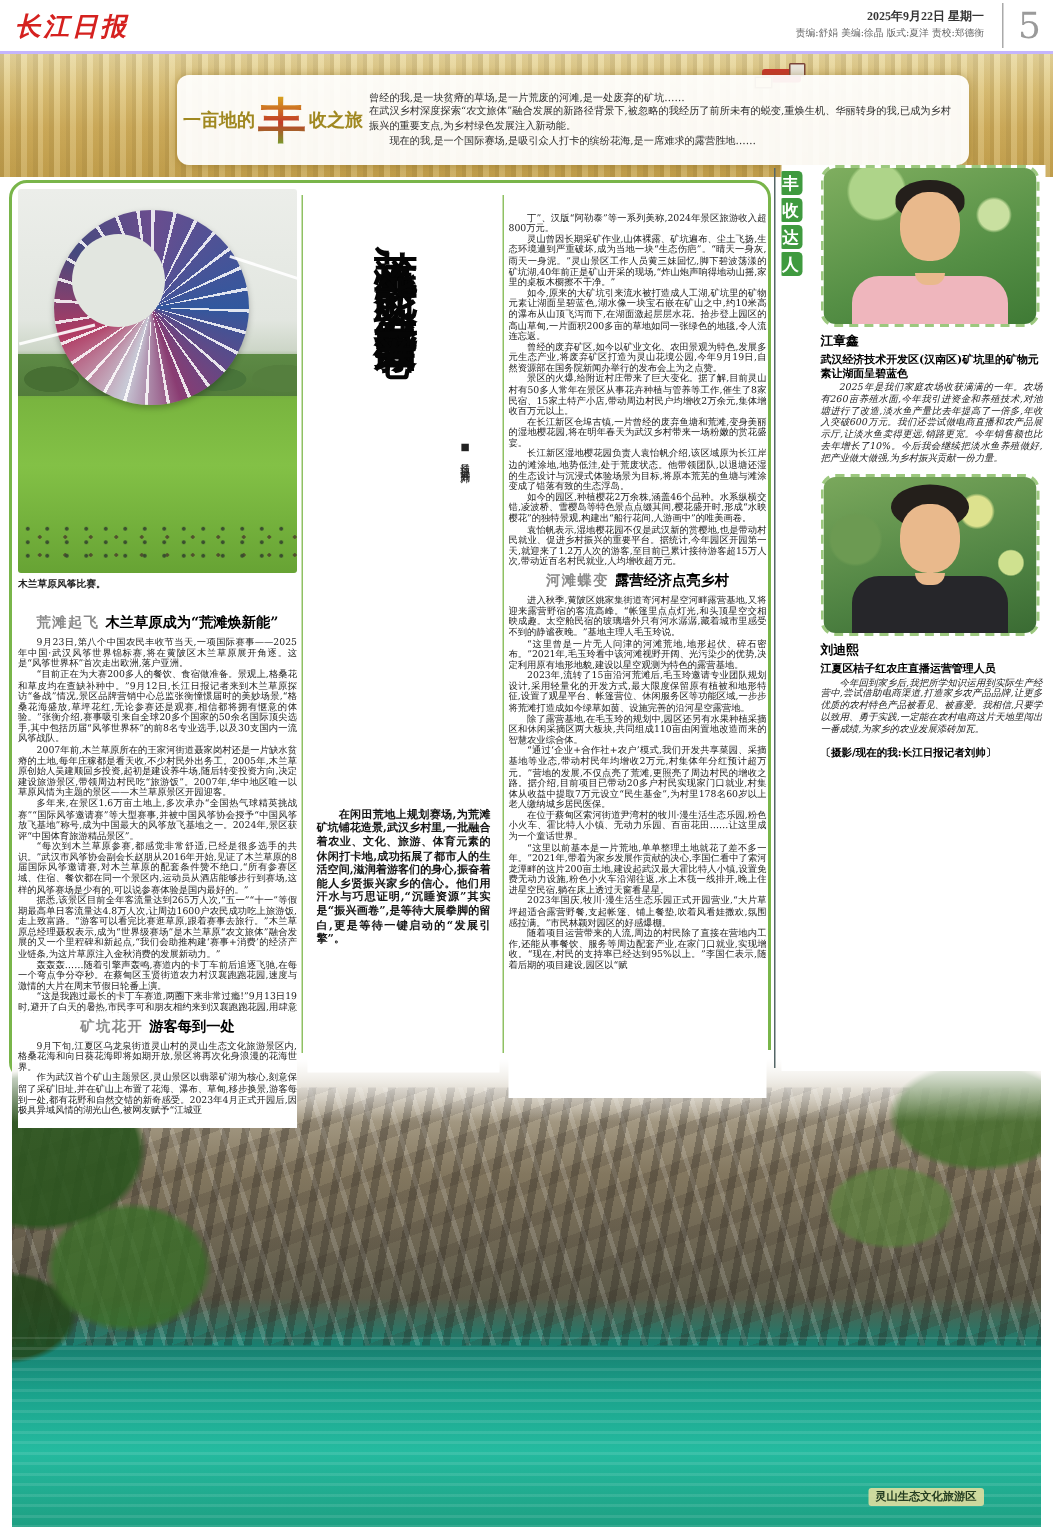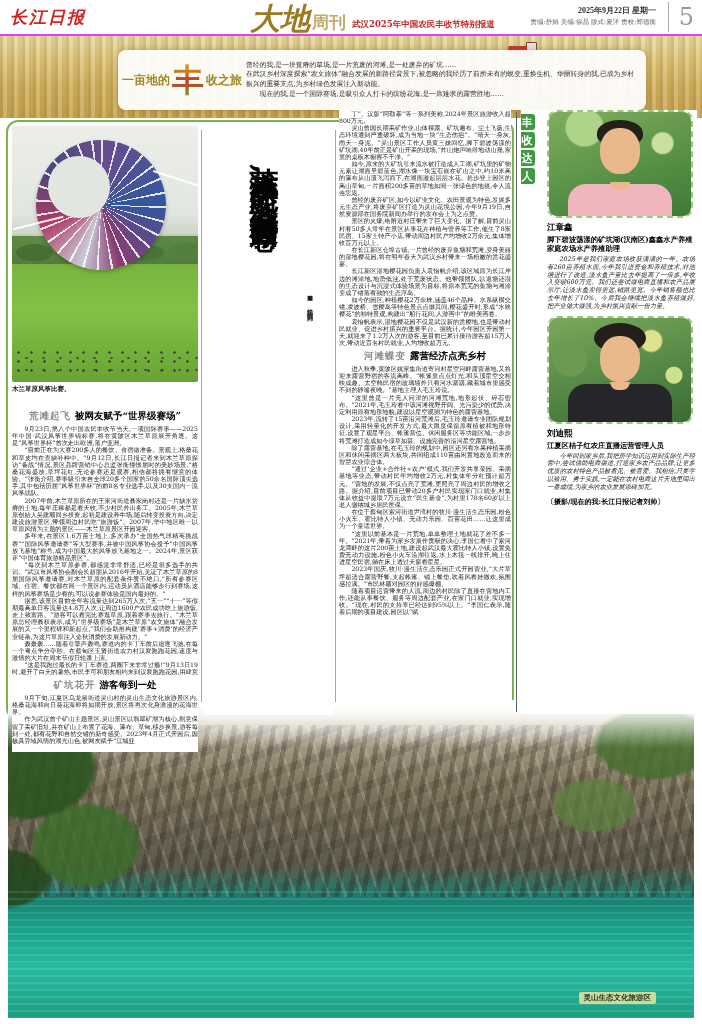--- a/index.html
+++ b/index.html
@@ -1,19 +1,19 @@
 <!DOCTYPE html>
 <html><head>
 <meta charset="utf-8">
 <style>
   html,body{margin:0;padding:0;background:#e9e9e9;}
   .page{position:relative;width:702px;height:1024px;background:#fff;margin:0 auto;overflow:hidden;
         font-family:"DejaVu Serif",serif;color:#111;}
   
-  .masthead{position:absolute;left:0;top:0;width:702px;height:34px;border-bottom:2px solid #d946ef;background:#fff;}
+  .masthead{position:absolute;left:0;top:0;width:702px;height:34px;border-bottom:2px solid #c4b5fd;background:#fff;}
   .paper-logo{position:absolute;left:10px;top:6px;font-size:17px;font-weight:900;font-style:italic;
               color:#d5211f;letter-spacing:2px;}
   .edition{position:absolute;left:250px;top:0px;height:34px;display:flex;align-items:flex-end;}
   .edition-title{font-size:30px;line-height:30px;font-weight:900;font-style:italic;color:#9c7a24;}
   .edition-sub{font-size:17px;line-height:24px;font-weight:700;color:#c3a86a;margin-left:2px;}
   .edition-tagline{font-size:8.5px;font-weight:900;color:#c42727;margin:0 0 5px 6px;max-width:150px;line-height:10px;}
   .meta{position:absolute;right:46px;top:5px;text-align:right;}
   .meta-date{font-size:8px;color:#333;font-weight:700;font-family:Liberation Serif, serif;}
   .meta-credits{font-size:6.5px;color:#666;margin-top:2px;}
   .pageno{position:absolute;right:8px;top:2px;font-size:24px;color:#9a9a9a;border-left:1px solid #aaa;padding-left:10px;line-height:30px;}
@@ -36,21 +36,21 @@
   .banner-text p{margin:0;font-size:6.8px;line-height:9.6px;color:#2e2e2e;text-align:justify;}
   .banner-text p:last-child{text-indent:2em;}
   
   .main-frame{position:absolute;left:6px;top:120px;width:504px;height:596px;border:2px solid #79b54a;border-radius:12px;z-index:0;}
   .vsep{position:absolute;top:130px;height:572px;border-left:1.5px solid #8fc163;z-index:3;}
   .sep1{left:201px;} .sep2{left:335px;}
   .sep3{position:absolute;left:516px;top:112px;height:600px;border-left:1px solid #566;z-index:3;}
   .col{position:absolute;background:#fff;z-index:2;overflow:hidden;}
   .col1{left:12px;top:126px;width:186px;height:626px;}
   .col2{left:205px;top:126px;width:128px;height:589px;}
-  .col3{left:339px;top:110px;width:172px;height:590px;}
+  .col3{left:339px;top:142px;width:172px;height:590px;}
   .col4{left:521px;top:110px;width:176px;height:604px;}
   
   .bp{margin:0;font-size:6.2px;line-height:7.15px;text-align:justify;text-indent:2em;color:#1c1c1c;}
   .clip{overflow:hidden;}
   .sec-head{text-align:center;margin:4px 0 3px;font-size:9.5px;line-height:12px;white-space:nowrap;}
   .kicker{color:#8c8c8c;font-weight:700;letter-spacing:1px;margin-right:4px;}
   .sec-title{color:#000;font-weight:900;}
   .caption{font-size:6.5px;color:#222;margin:3px 0 16px;font-weight:700;}
   
   .kite-photo{position:relative;width:186px;height:256px;overflow:hidden;border-radius:2px;
@@ -128,25 +128,20 @@
   .bp-caption{position:absolute;right:38px;bottom:14px;background:rgba(235,225,160,.85);color:#233c20;
       font-size:7.5px;font-weight:700;padding:1px 5px;border-radius:2px;}
 </style>
 </head>
 <body>
 
 <div class="page">
 
   <div class="masthead">
     <div class="paper-logo">长江日报</div>
-    <div class="edition">
-      <span class="edition-title">大地</span>
-      <span class="edition-sub">周刊</span>
-      <span class="edition-tagline">武汉2025年中国农民丰收节特别报道</span>
-    </div>
     <div class="meta">
       <div class="meta-date">2025年9月22日 星期一</div>
       <div class="meta-credits">责编:舒娟  美编:徐晶  版式:夏洋  责校:郑德衡</div>
     </div>
     <div class="pageno">5</div>
   </div>
 
   <div class="banner">
     <div class="streaks"></div>
     <div class="harvester">
@@ -187,21 +182,21 @@
       <div class="treeline"></div>
       <div class="kite-ring"></div>
       <div class="kite-hole"></div>
       <div class="kite-tail" style="left:140px;top:52px;"></div>
       <div class="kite-tail" style="left:0px;top:96px;transform:rotate(-14deg);"></div>
       <div class="crowd"></div>
     </div>
     <p class="caption">木兰草原风筝比赛。</p>
 
     <div class="sec-head">
-      <span class="kicker">荒滩起飞</span><span class="sec-title">被网友赋予“世界级赛场”</span>
+      <span class="kicker">荒滩起飞</span><span class="sec-title">木兰草原成为“荒滩焕新能”</span>
     </div>
     <div class="clip" style="height:250px;">
         <p class="bp">9月23日,第八个中国农民丰收节当天,一项国际赛事——2025年中国·武汉风筝世界锦标赛,将在黄陂区木兰草原展开角逐。这是“风筝世界杯”首次走出欧洲,落户亚洲。</p>
         <p class="bp">“目前正在为大赛200多人的餐饮、食宿做准备。景观上,格桑花和草皮均在查缺补种中。”9月12日,长江日报记者来到木兰草原探访“备战”情况,景区品牌营销中心总监张衡憧憬届时的美妙场景,“格桑花海盛放,草坪花红,无论参赛还是观赛,相信都将拥有惬意的体验。”张衡介绍,赛事吸引来自全球20多个国家的50余名国际顶尖选手,其中包括历届“风筝世界杯”的前8名专业选手,以及30支国内一流风筝战队。</p>
         <p class="bp">2007年前,木兰草原所在的王家河街道聂家岗村还是一片缺水贫瘠的土地,每年庄稼都是看天收,不少村民外出务工。2005年,木兰草原创始人吴建顺回乡投资,起初是建设养牛场,随后转变投资方向,决定建设旅游景区,带领周边村民吃“旅游饭”。2007年,华中地区唯一以草原风情为主题的景区——木兰草原景区开园迎客。</p>
         <p class="bp">多年来,在景区1.6万亩土地上,多次承办“全国热气球精英挑战赛”“国际风筝邀请赛”等大型赛事,并被中国风筝协会授予“中国风筝放飞基地”称号,成为中国最大的风筝放飞基地之一。2024年,景区获评“中国体育旅游精品景区”。</p>
         <p class="bp">“每次到木兰草原参赛,都感觉非常舒适,已经是很多选手的共识。”武汉市风筝协会副会长赵朋从2016年开始,见证了木兰草原的8届国际风筝邀请赛,对木兰草原的配套条件赞不绝口,“所有参赛区域、住宿、餐饮都在同一个景区内,运动员从酒店能够步行到赛场,这样的风筝赛场是少有的,可以说参赛体验是国内最好的。”</p>
         <p class="bp">据悉,该景区目前全年客流量达到265万人次,“五一”“十一”等假期最高单日客流量达4.8万人次,让周边1600户农民成功吃上旅游饭,走上致富路。“游客可以看完比赛逛草原,跟着赛事去旅行。”木兰草原总经理聂权表示,成为“世界级赛场”是木兰草原“农文旅体”融合发展的又一个里程碑和新起点,“我们会助推构建‘赛事+消费’的经济产业链条,为这片草原注入金秋消费的发展新动力。”</p>
         <p class="bp">轰轰轰……随着引擎声轰鸣,赛道内的卡丁车前后追逐飞驰,在每一个弯点争分夺秒。在蔡甸区玉贤街道农力村汉襄跑跑花园,速度与激情的大片在周末节假日轮番上演。</p>
         <p class="bp">“这是我跑过最长的卡丁车赛道,两圈下来非常过瘾!”9月13日19时,避开了白天的暑热,市民李可和朋友相约来到汉襄跑跑花园,用肆意的“漂移”狂飙释放青春活力。</p>
@@ -213,20 +208,21 @@
     <div class="clip" style="height:62px;">
         <p class="bp">9月下旬,江夏区乌龙泉街道灵山村的灵山生态文化旅游景区内,格桑花海和向日葵花海即将如期开放,景区将再次化身浪漫的花海世界。</p>
         <p class="bp">作为武汉首个矿山主题景区,灵山景区以翡翠矿湖为核心,刻意保留了采矿旧址,并在矿山上布置了花海、瀑布、草甸,移步换景,游客每到一处,都有花野和自然交错的新奇感受。2023年4月正式开园后,因极具异域风情的湖光山色,被网友赋予“江城亚</p>
       </div>
   </div>
 
   <div class="col col2">
     <div class="headline-v">荒滩焕新能,绘就乡村新画卷</div>
     <div class="byline-v">■长江日报记者刘帅</div>
     <div class="intro">
+        <p>在闲田荒地上规划赛场,为荒滩矿坑铺花造景,武汉乡村里,一批融合着农业、文化、旅游、体育元素的休闲打卡地,成功拓展了都市人的生活空间,滋润着游客们的身心,振奋着能人乡贤振兴家乡的信心。他们用汗水与巧思证明,“沉睡资源”其实是“振兴画卷”,是等待大展拳脚的留白,更是等待一键启动的“发展引擎”。</p>
       </div>
   </div>
 
   <div class="col col3">
     <div class="clip" style="height:236px;">
         <p class="bp">丁”、汉版“阿勒泰”等一系列美称,2024年景区旅游收入超800万元。</p>
         <p class="bp">灵山曾因长期采矿作业,山体裸露、矿坑遍布、尘土飞扬,生态环境遭到严重破坏,成为当地一块“生态伤疤”。“晴天一身灰,雨天一身泥。”灵山景区工作人员黄三妹回忆,脚下碧波荡漾的矿坑湖,40年前正是矿山开采的现场,“炸山炮声响得地动山摇,家里的桌板木橱擦不干净。”</p>
         <p class="bp">如今,原来的大矿坑引来流水被打造成人工湖,矿坑里的矿物元素让湖面呈碧蓝色,湖水像一块宝石嵌在矿山之中,约10米高的瀑布从山顶飞泻而下,在湖面激起层层水花。拾步登上园区的高山草甸,一片面积200多亩的草地如同一张绿色的地毯,令人流连忘返。</p>
         <p class="bp">曾经的废弃矿区,如今以矿业文化、农田景观为特色,发展多元生态产业,将废弃矿区打造为灵山花境公园,今年9月19日,自然资源部在国务院新闻办举行的发布会上为之点赞。</p>
         <p class="bp">景区的火爆,给附近村庄带来了巨大变化。据了解,目前灵山村有50多人常年在景区从事花卉种植与管养等工作,催生了8家民宿、15家土特产小店,带动周边村民户均增收2万余元,集体增收百万元以上。</p>
@@ -262,21 +258,21 @@
 
       <div class="profile">
         <div class="pf">
           <div class="bg bg1"></div>
           <div class="hair"></div>
           <div class="face"></div>
           <div class="shirt shirt1"></div>
           <div class="collar"></div>
         </div>
         <p class="p-name">江章鑫</p>
-        <p class="p-title">脚下碧波荡漾的矿坑湖(汉南区)鑫鑫水产养殖家庭农场水产养殖助理</p>
+        <p class="p-title">武汉经济技术开发区(汉南区)矿坑里的矿物元素让湖面呈碧蓝色</p>
         <p class="p-quote">2025年是我们家庭农场收获满满的一年。农场有260亩养殖水面,今年我引进资金和养殖技术,对池塘进行了改造,淡水鱼产量比去年提高了一倍多,年收入突破600万元。我们还尝试做电商直播和农产品展示厅,让淡水鱼卖得更远,销路更宽。今年销售额也比去年增长了10%。今后我会继续把淡水鱼养殖做好,把产业做大做强,为乡村振兴贡献一份力量。</p>
       </div>
 
       <div class="profile">
         <div class="pf">
           <div class="bg bg2"></div>
           <div class="hair fluffy"></div>
           <div class="face" style="top:18px;"></div>
           <div class="shirt shirt2"></div>
           <div class="collar" style="bottom:32px;"></div>

